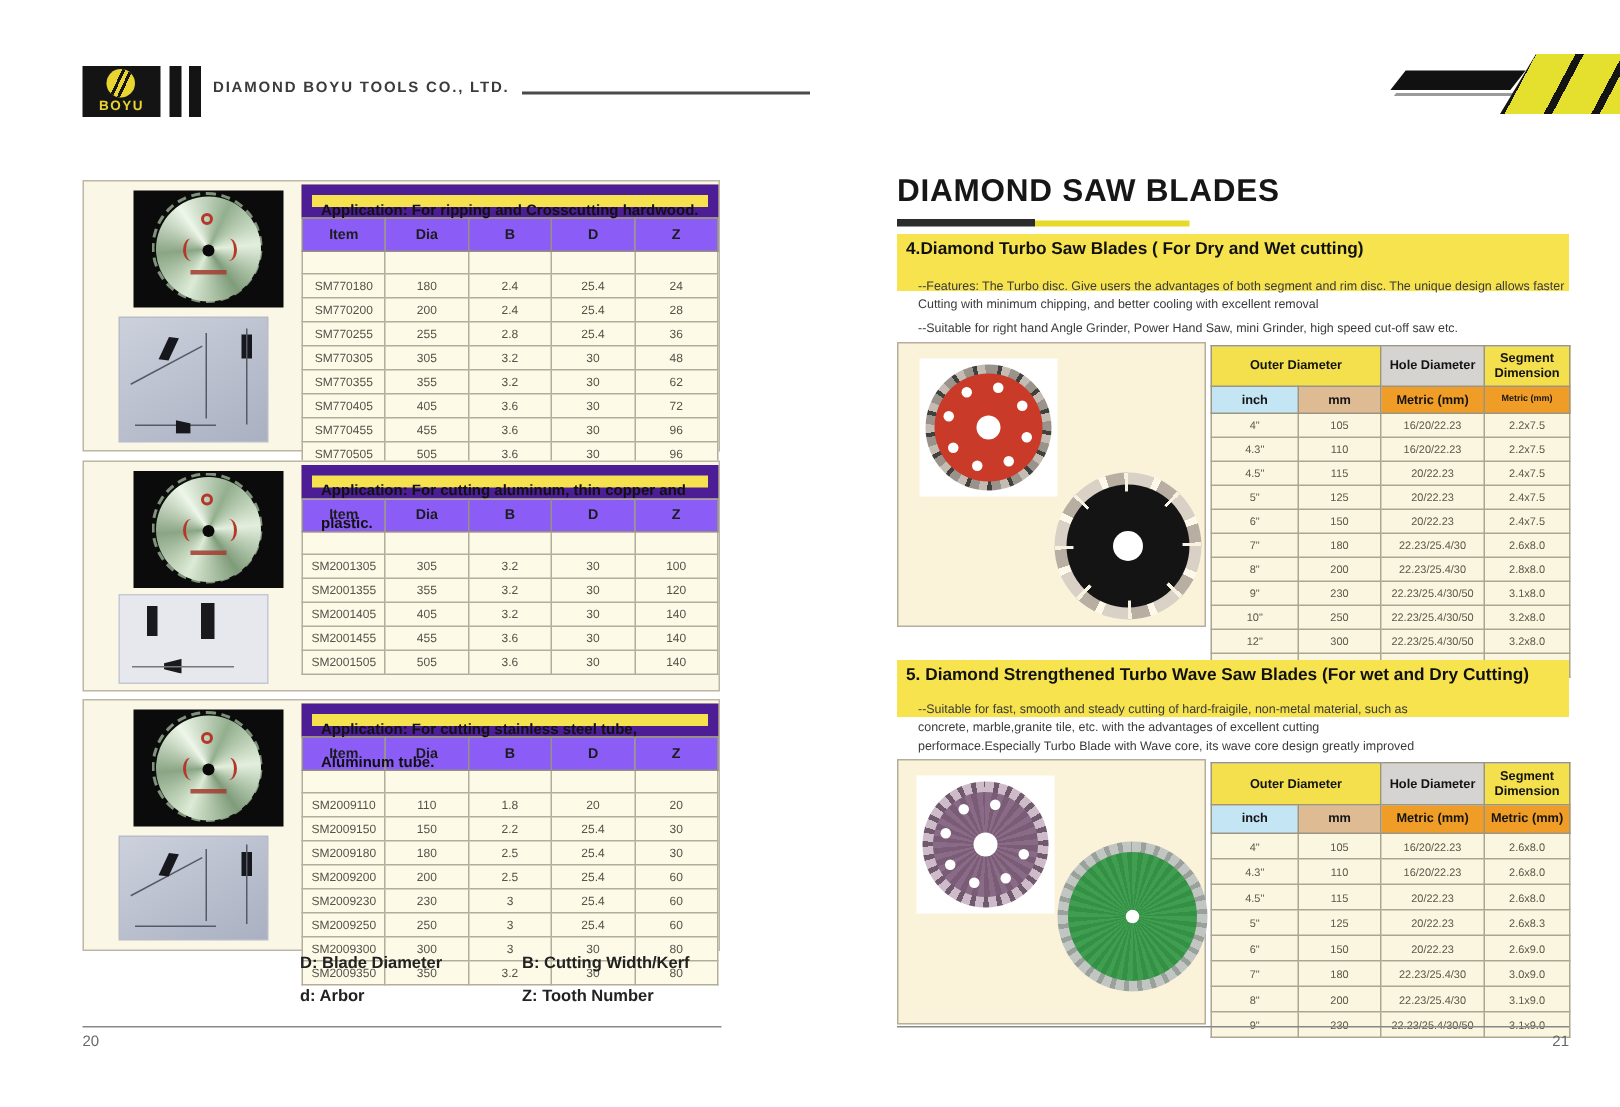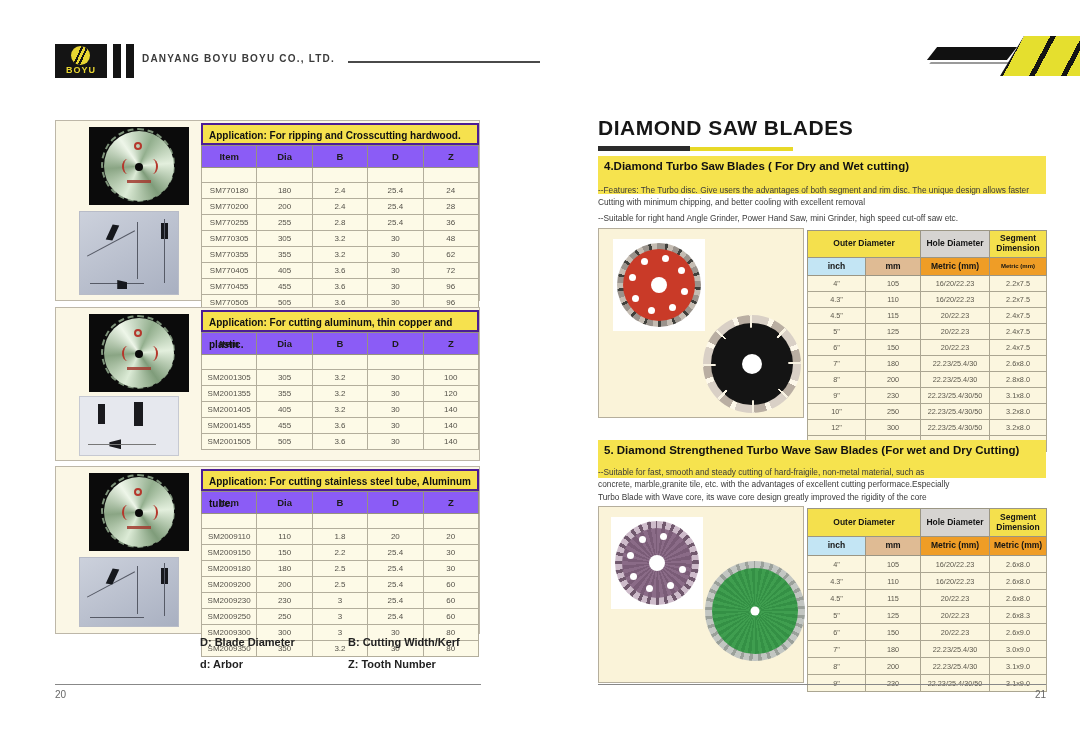--- a/index.html
+++ b/index.html
@@ -53,21 +53,21 @@
   .dbarR{right:10%;top:14%;width:7px;height:16px;background:#16181d}
   .dlr{right:13%;top:8%;width:1px;height:78%;background:#565a66}
 
   .parts-box{left:23px;top:88px;width:100px;height:60px;background:#e6e8ee;border:1px solid #c6c9d2;box-sizing:border-box}
   .pb1{left:18%;top:12%;width:7px;height:20px;background:#1a1a1e}
   .pb2{left:55%;top:8%;width:9px;height:24px;background:#1a1a1e}
   .pb3{left:30%;bottom:10%;width:12px;height:10px;background:#1a1a1e;clip-path:polygon(0 30%,100% 0,100% 100%,0 70%)}
   .pbline{left:8%;bottom:18%;width:70%;height:1px;background:#777}
 
   .ltable-wrap{left:145px;top:2px;width:278px}
-  .app-band{height:22px;line-height:22px;background:#f6e14e;border:2px solid #4c1d95;
+  .app-band{height:22px;line-height:22px;background:#f6e14e;border:7px solid #4c1d95;
     font-weight:bold;font-size:10px;color:#111;padding-left:6px;box-sizing:border-box}
   table.ltable{border-collapse:collapse;width:100%;table-layout:fixed}
   .ltable th{height:19px;background:#8b5cf6;border:1px solid #97927f;font-size:9.5px;color:#1c1c1c}
   .ltable .spacer td{height:12px;background:#fdfae7;border:1px solid #b3ae9c}
   .ltable tbody td{height:13px;background:#fdfae7;border:1px solid #b3ae9c;
     font-size:8px;color:#55524a;text-align:center}
 
   .legend{left:200px;top:636px;width:285px;display:grid;grid-template-columns:148px auto;
     row-gap:10px;font-size:11px;font-weight:bold;color:#222}
 
@@ -81,21 +81,21 @@
   
   .rtitle{left:598px;top:116px;font-size:21px;font-weight:bold;color:#161616;letter-spacing:.5px}
   .trule-b{left:598px;top:146px;width:92px;height:5px;background:#2b2b2b}
   .trule-y{left:690px;top:147px;width:103px;height:4px;background:#e8d928}
 
   .rband{left:598px;width:448px;height:38px;line-height:21px;background:#f6e34e;font-weight:bold;
     font-size:11.5px;color:#111;padding-left:6px;box-sizing:border-box}
   #band4{top:156px}
   #band5{top:440px}
   .rdesc{left:598px;color:#3a3a3a;font-size:8.3px;line-height:1.5}
-  .rdesc p{margin:0 0 3px 0}
+  .rdesc p{margin:0 0 3px 14px}
   #desc4{top:184px;width:450px}
   #desc5{top:466px;width:352px}
 
   .img-box{left:598px;width:206px;background:#faf3d9;border:1px solid #b5ae9c;box-sizing:border-box}
   #ibox4{top:228px;height:190px}
   #ibox5{top:506px;height:177px}
   .patch{background:#fff}
   #ibox4 .patch{left:14px;top:10px;width:92px;height:92px}
   #ibox5 .patch{left:12px;top:10px;width:92px;height:92px}
 
@@ -153,21 +153,21 @@
 </style>
 </head>
 <body>
 
 <div class="abs logo-block">
   <div class="abs logo-circle"></div>
   <div class="abs logo-text">BOYU</div>
 </div>
 <div class="abs hbar hbar1"></div>
 <div class="abs hbar hbar2"></div>
-<div class="abs company-name">DANYANG BOYU BOYU CO., LTD.</div>
+<div class="abs company-name">DIAMOND BOYU TOOLS CO., LTD.</div>
 <div class="abs header-rule"></div>
 <div class="abs deco-black"></div>
 <div class="abs deco-shadow"></div>
 <div class="abs deco-stripes"></div>
 
 <div class="abs lsec" id="sec1">
   <div class="abs photo">
     <div class="abs teeth"></div>
     <div class="abs blade"></div>
     <div class="abs brandmark"></div>

